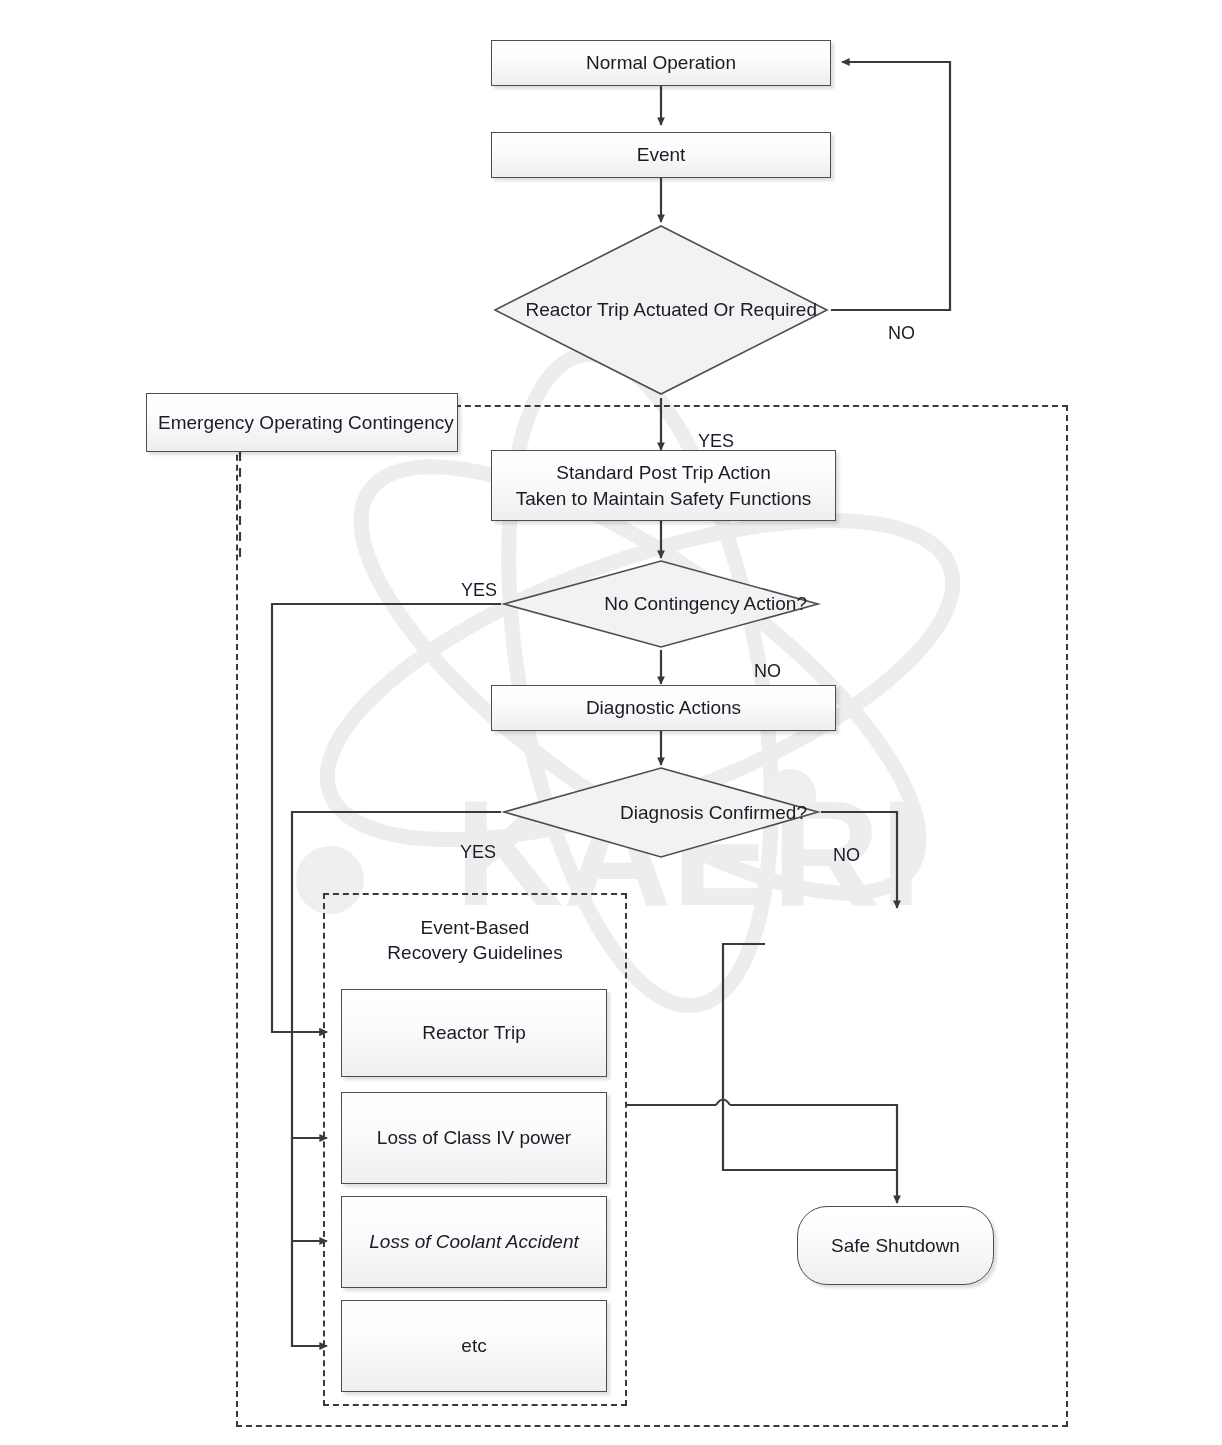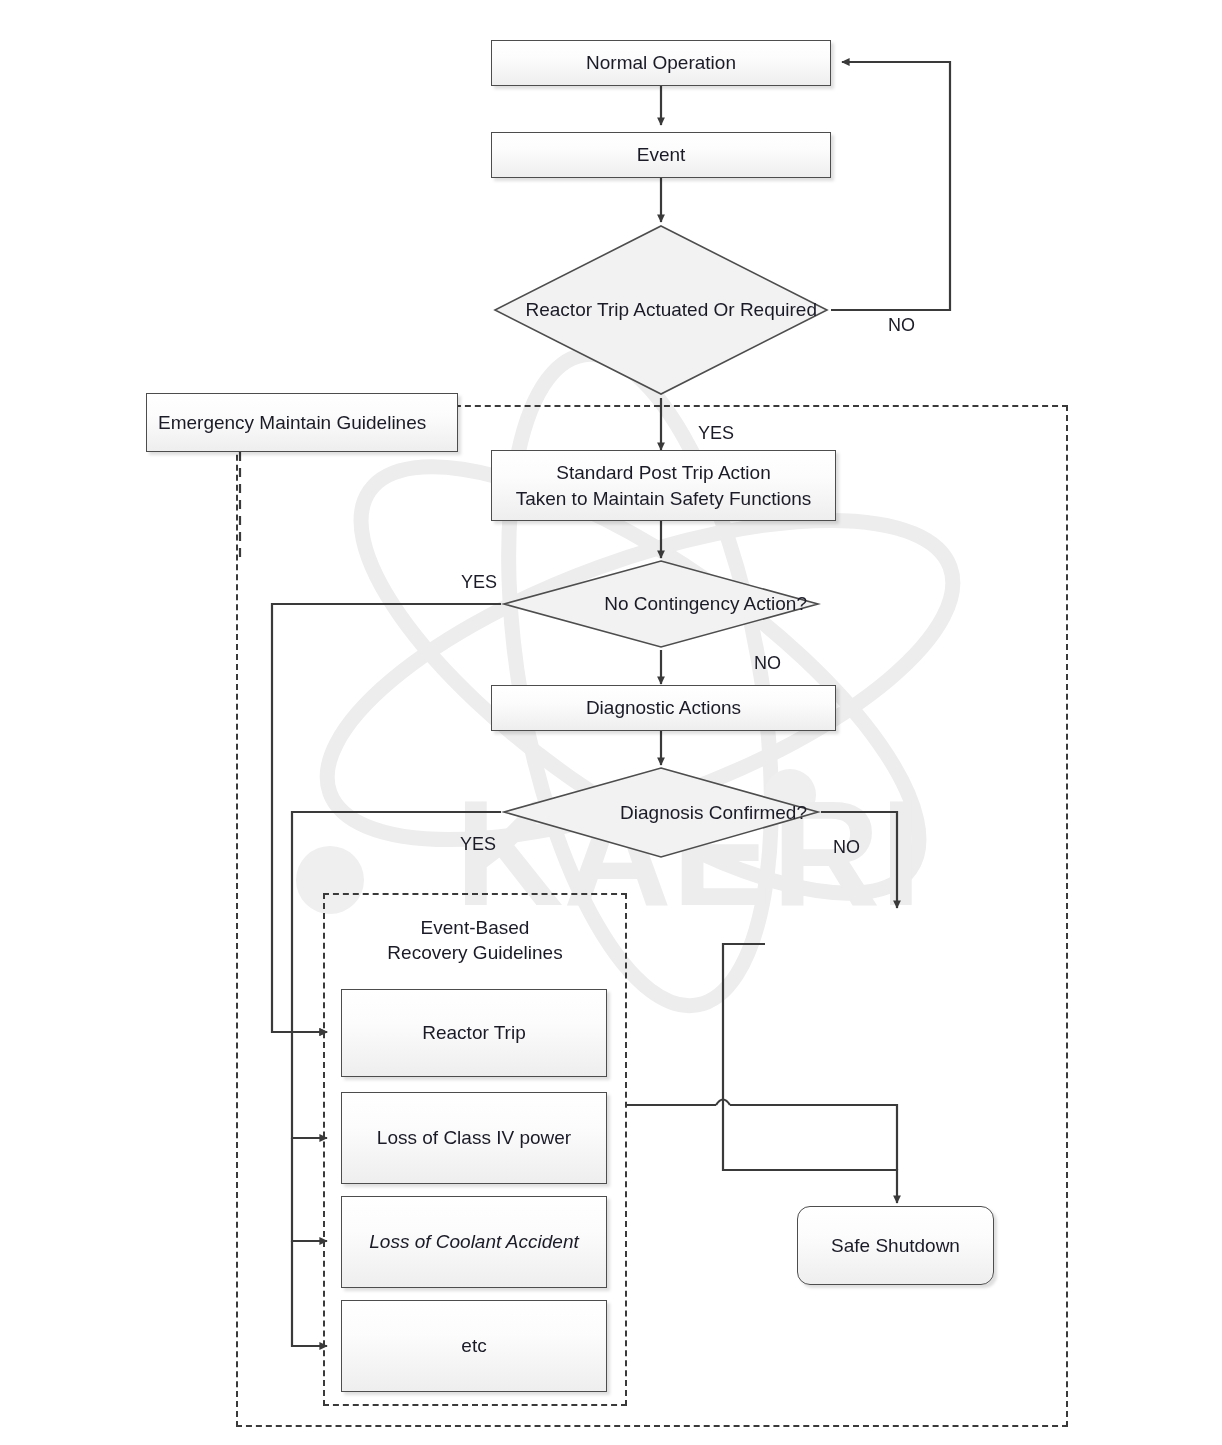--- a/index.html
+++ b/index.html
@@ -39,21 +39,21 @@
     justify-content: center;
     text-align: center;
     color: #1b1b28;
     font-size: 19px;
     line-height: 1.32;
     background: linear-gradient(to bottom, #ffffff 0%, #fcfcfc 38%, #eeeeee 100%);
     border: 1px solid #4d4d4d;
     box-shadow: 3px 3px 3px rgba(0,0,0,0.13);
   }
   .rounded {
-    border-radius: 13px;
+    border-radius: 30px;
     text-align: center;
   }
   .diamond-wrap {
     position: absolute;
     display: flex;
     align-items: center;
     justify-content: flex-end;
     text-align: center;
   }
   .diamond-wrap svg {
@@ -66,20 +66,21 @@
     color: #1b1b28;
     font-size: 19px;
     line-height: 1.32;
     padding: 0 14px;
   }
   .edge-label {
     position: absolute;
     font-size: 18px;
     color: #1b1b28;
     white-space: nowrap;
+    margin-top: 8px;
   }
   .group-label {
     position: absolute;
     font-size: 19px;
     line-height: 1.32;
     text-align: center;
     color: #1b1b28;
     white-space: pre-line;
   }
   .dashbox {
@@ -159,21 +160,21 @@
   </div>
 
   <div class="diamond-wrap" style="left:491px; top:222px; width:340px; height:176px;">
     <svg width="340" height="176" viewBox="0 0 340 176">
       <path d="M170,4 L336,88 L170,172 L4,88 Z" fill="#f2f2f2" stroke="#4d4d4d" stroke-width="1.6"></path>
     </svg>
     <span class="diamond-label">Reactor Trip Actuated Or Required</span>
   </div>
 
   <div class="node" style="left:146px; top:393px; width:312px; height:59px; justify-content:flex-start; padding-left:11px; text-align:left;">
-    <span>Emergency Maintain Guidelines</span>
+    <span>Emergency Operating Contingency</span>
   </div>
 
   <div class="node" style="left:491px; top:450px; width:345px; height:71px; white-space:pre-line;">
     <span>Standard Post Trip Action
 Taken to Maintain Safety Functions</span>
   </div>
 
   <div class="diamond-wrap" style="left:501px; top:558px; width:320px; height:92px;">
     <svg width="320" height="92" viewBox="0 0 320 92">
       <path d="M160,3 L317,46 L160,89 L3,46 Z" fill="#f2f2f2" stroke="#4d4d4d" stroke-width="1.6"></path>

